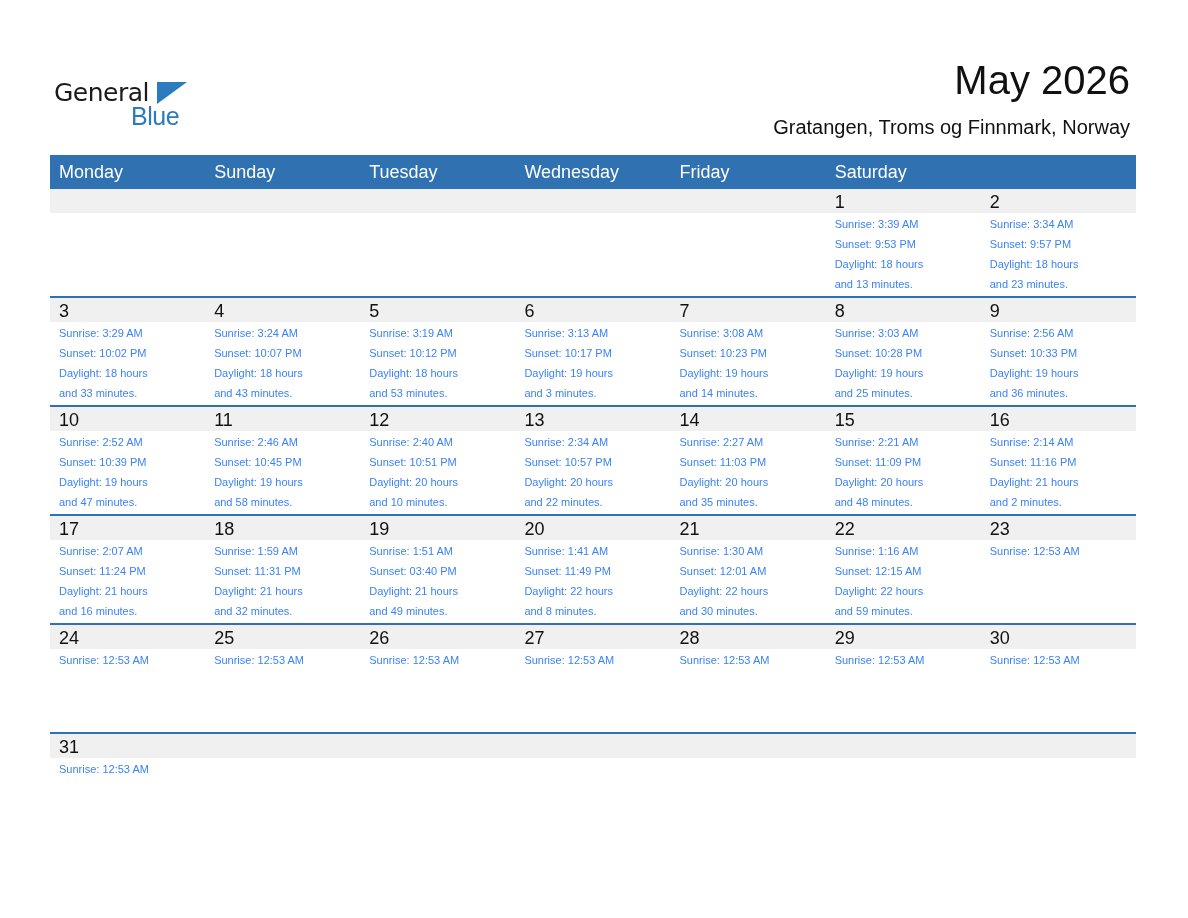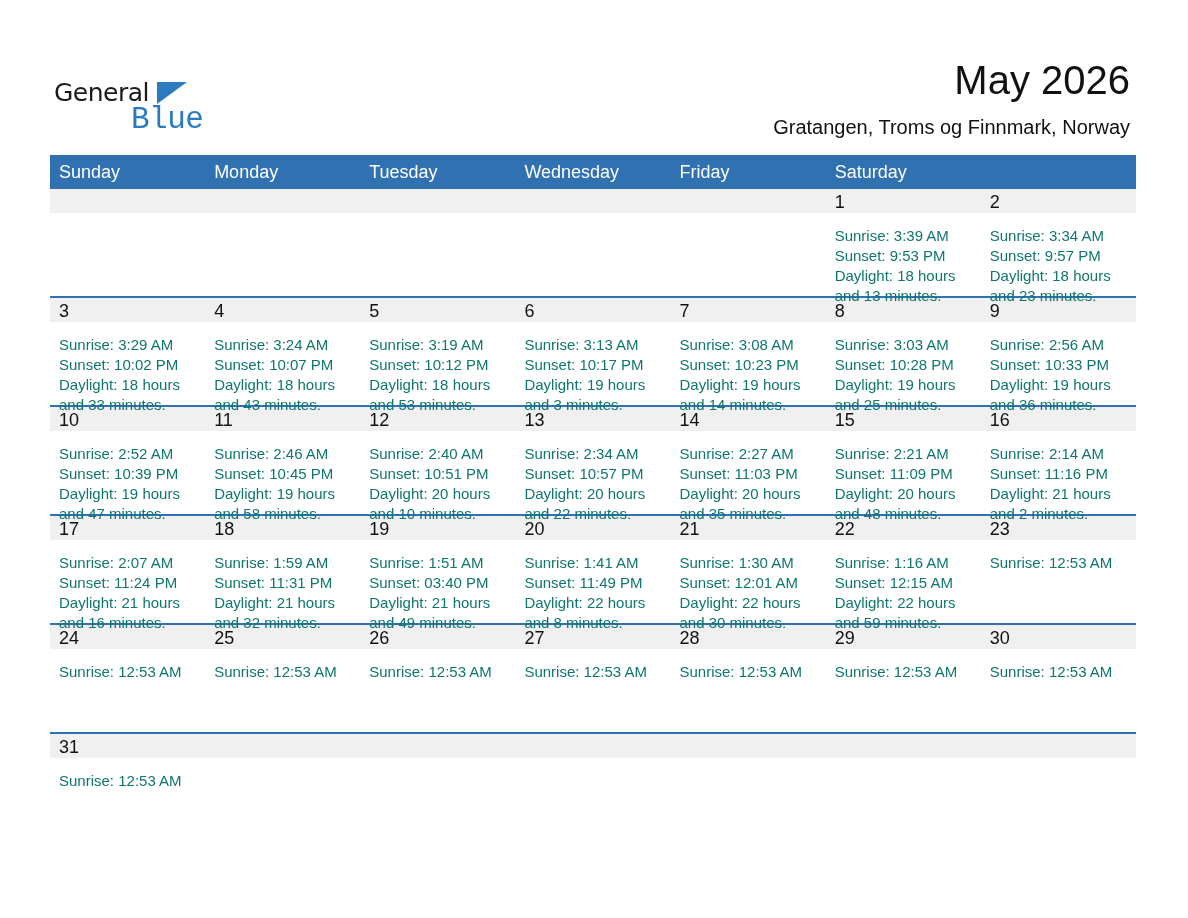--- a/index.html
+++ b/index.html
@@ -1,53 +1,53 @@
 <!DOCTYPE html>
 <html><head>
   <meta charset="utf-8">
   <style>
     html, body { margin: 0; padding: 0; background: #ffffff; }
     body { width: 1188px; height: 918px; position: relative; overflow: hidden;
            font-family: "Liberation Sans", sans-serif; color: #111; }
     .logo { position: absolute; left: 54px; top: 76px; width: 140px; height: 56px; }
     .logo .general { position: absolute; left: 0; top: 2px; font-family: "DejaVu Sans", sans-serif;
                      font-size: 25px; color: #1a1a1a; letter-spacing: -0.5px; }
-    .logo .blue { position: absolute; left: 77px; top: 26px; font-family: Liberation Mono, monospace;
-                  font-size: 31px; color: #2c7bbf; letter-spacing: -0.5px; }
+    .logo .blue { position: absolute; left: 77px; top: 26px; font-family: Liberation Sans, sans-serif;
+                  font-size: 25px; color: #2c7bbf; letter-spacing: -0.5px; }
     .logo .tri-fix { position: absolute; left: 103px; top: 6px; width: 0; height: 0;
                  border-top: 22px solid transparent; border-left: 30px solid #2c7bbf; transform: scaleY(-1); }
     .title { position: absolute; right: 58px; top: 58px; font-size: 40px; color: #111; }
     .subtitle { position: absolute; right: 58px; top: 116px; font-size: 20px; color: #111; }
     .cal { position: absolute; left: 50px; top: 155px; width: 1086px; }
     .hdr { display: flex; background: #2f71b1; height: 34px; }
     .hdr div { width: 155.14px; color: #fff; font-size: 18px; line-height: 34px; padding-left: 9px; box-sizing: border-box; }
     .week { border-top: 2px solid #2f71b1; }
     .week.first { border-top: none; }
     .datebar { display: flex; background: #f0f0f0; height: 24px; }
     .datebar div { width: 155.14px; font-size: 18px; line-height: 26px; padding-left: 9px; box-sizing: border-box; color: #111; }
     .info { display: flex; height: 83px; }
-    .info .cell { width: 155.14px; padding-left: 9px; padding-top: 13px; box-sizing: border-box; font-size: 15px; line-height: 20px; color: #0f766e; }
+    .info .cell { width: 155.14px; padding-left: 9px; padding-top: 1px; box-sizing: border-box; font-size: 11px; line-height: 20px; color: #3b82f6; }
     .week.last .info { height: 70px; }
   </style>
 </head>
 <body>
 
 <div class="logo">
   <span class="general">General</span>
   <span class="tri-fix"></span>
   <span class="blue">Blue</span>
 </div>
 
 <div class="title">May 2026</div>
 <div class="subtitle">Gratangen, Troms og Finnmark, Norway</div>
 
 <div class="cal">
   <div class="hdr">
+    <div>Monday</div>
     <div>Sunday</div>
-    <div>Monday</div>
     <div>Tuesday</div>
     <div>Wednesday</div>
     <div>Friday</div>
     <div>Saturday</div>
   </div>
   <div id="weeks">
       <div class="week first">
         <div class="datebar">
           <div></div>
           <div></div>

